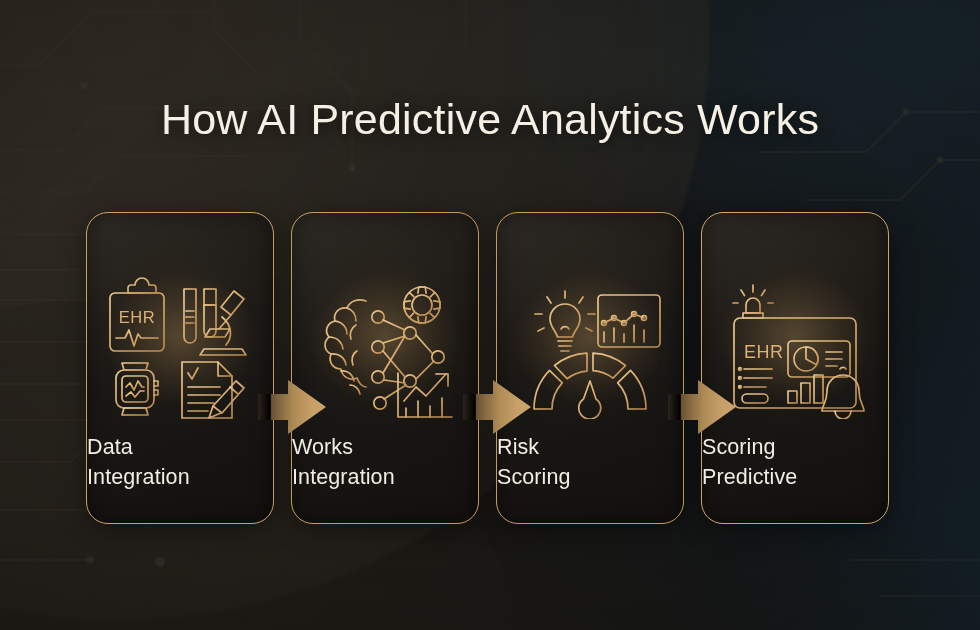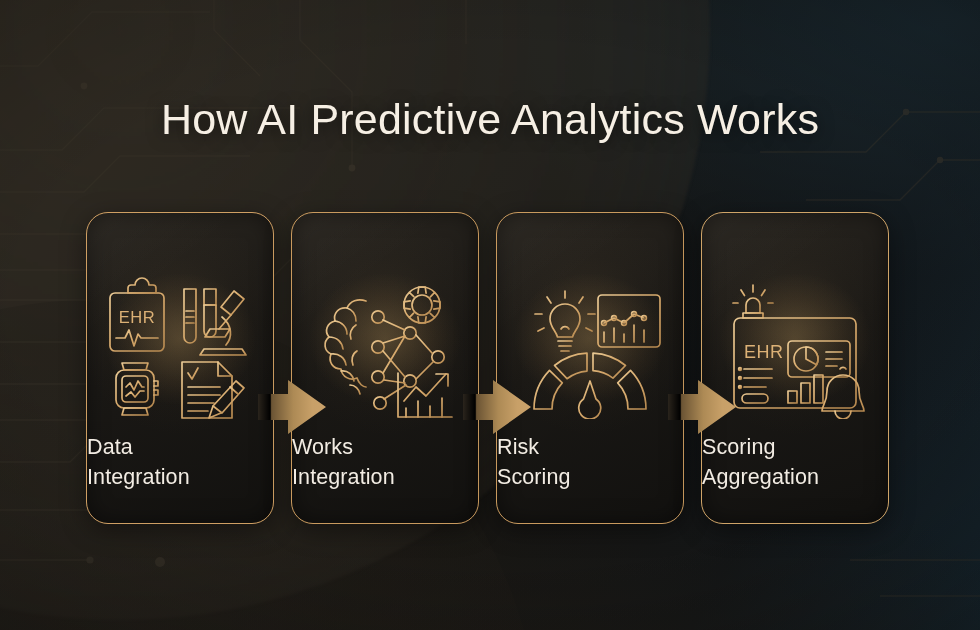--- a/index.html
+++ b/index.html
@@ -386,21 +386,21 @@
           <g>
             <path d="M100 128 c0 -6 5 -8 5 -20 a16 16 0 0 1 32 0 c0 12 5 14 5 20 z"></path>
             <path d="M121 92 v-5"></path>
             <path d="M118 86 a3.5 3.5 0 0 1 6 0"></path>
             <path d="M113 128 a8 8 0 0 0 16 0"></path>
           </g>
         </svg>
       </div>
       <div class="card-label">
         <span>Scoring</span><br>
-        <span>Aggregation</span>
+        <span>Predictive</span>
       </div>
     </div>
 
     <svg class="arrow" style="left:258px" viewBox="0 0 68 58">
       <path d="M0 16 h30 V2 L68 29 L30 56 V42 H0 z" fill="url(#arrowGrad)"></path>
     </svg>
     <svg class="arrow" style="left:463px" viewBox="0 0 68 58">
       <path d="M0 16 h30 V2 L68 29 L30 56 V42 H0 z" fill="url(#arrowGrad)"></path>
     </svg>
     <svg class="arrow" style="left:668px" viewBox="0 0 68 58">

